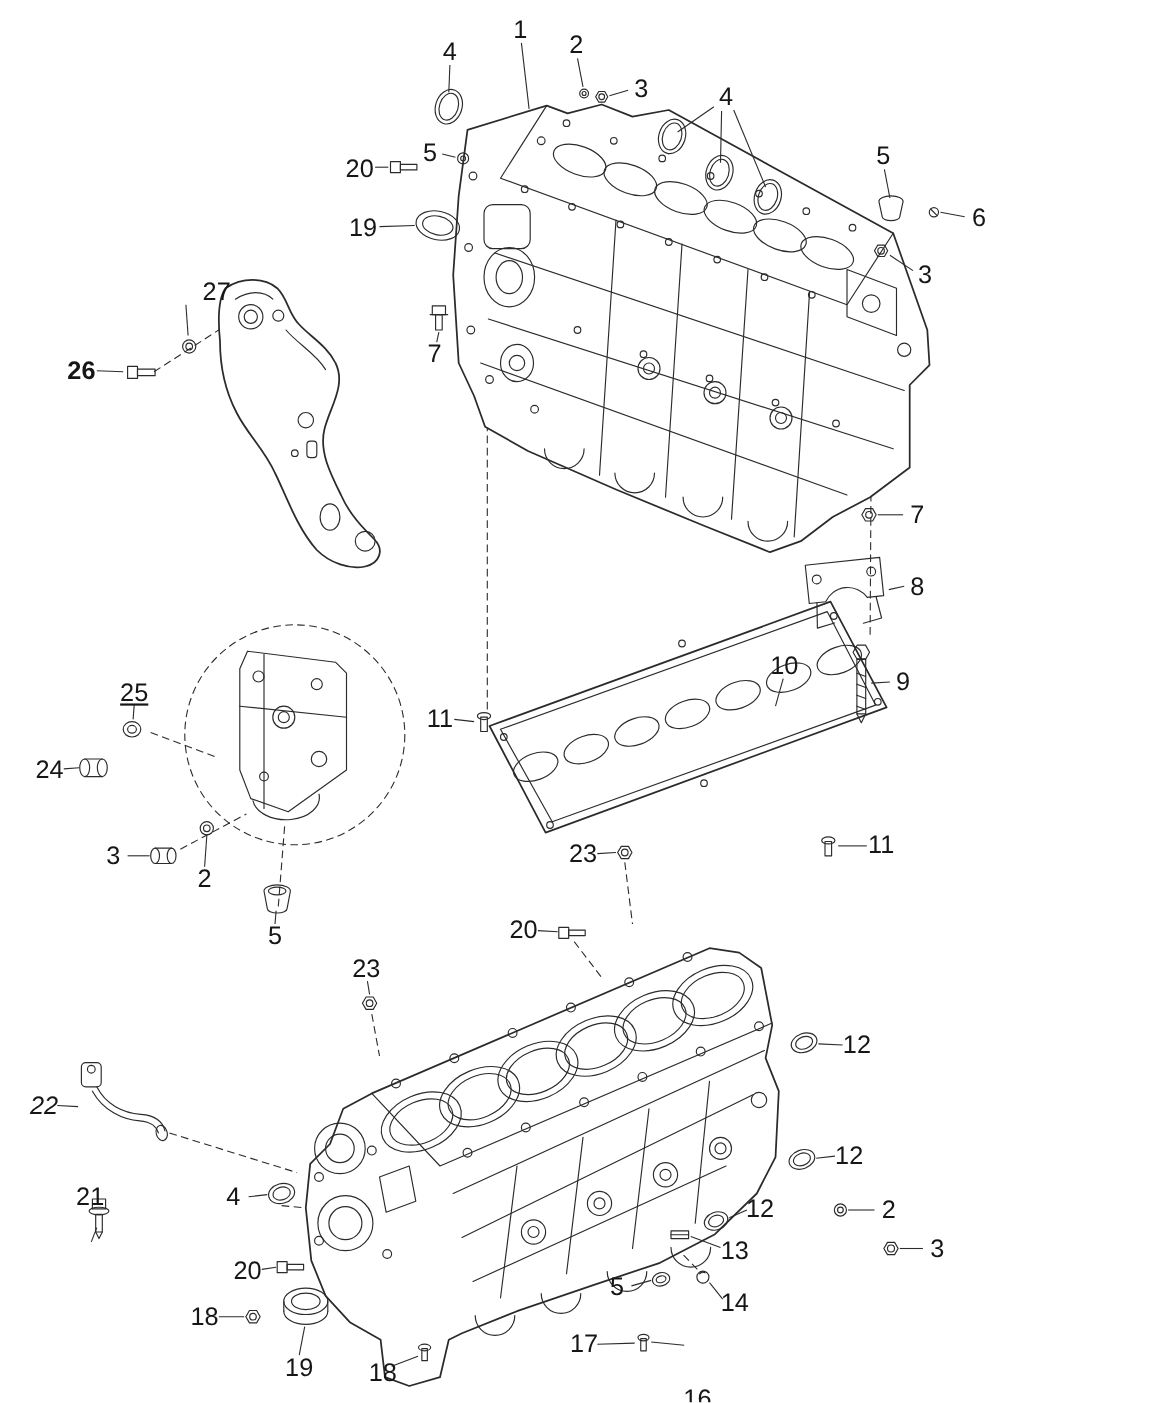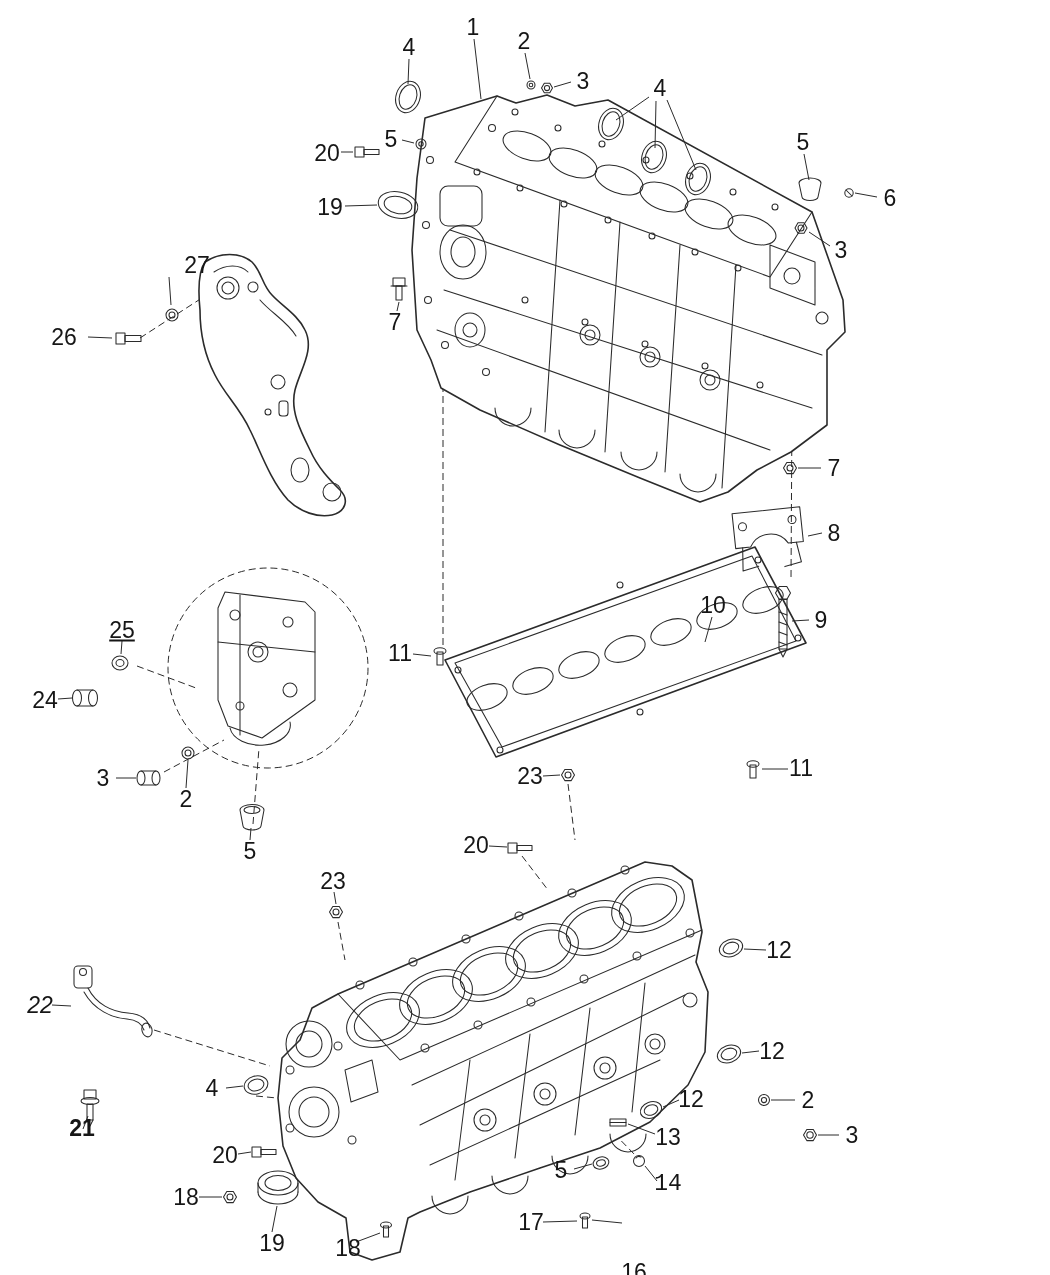--- a/index.html
+++ b/index.html
@@ -457,21 +457,21 @@
       <div class="callout" style="left: 583px; top: 81px;">3</div>
       <div class="callout" style="left: 660px; top: 88px;">4</div>
       <div class="callout" style="left: 391px; top: 139px;">5</div>
       <div class="callout" style="left: 327px; top: 153px;">20</div>
       <div class="callout" style="left: 330px; top: 207px;">19</div>
       <div class="callout" style="left: 803px; top: 142px;">5</div>
       <div class="callout" style="left: 890px; top: 198px;">6</div>
       <div class="callout" style="left: 841px; top: 250px;">3</div>
       <div class="callout" style="left: 395px; top: 322px;">7</div>
       <div class="callout" style="left: 161px; top: 265px; margin-left: 36px;">27</div>
-      <div class="callout" style="left: 64px; top: 337px;">26</div>
+      <div class="callout" style="left: 74px; top: 337px; font-weight: bold;">26</div>
       <div class="callout" style="left: 834px; top: 468px;">7</div>
       <div class="callout" style="left: 834px; top: 533px;">8</div>
       <div class="callout" style="left: 821px; top: 620px;">9</div>
       <div class="callout" style="left: 713px; top: 605px; text-align: right;">10</div>
       <div class="callout" style="left: 400px; top: 653px;">11</div>
       <div class="callout" style="left: 122px; top: 630px; text-decoration: underline;">25</div>
       <div class="callout" style="left: 45px; top: 700px;">24</div>
       <div class="callout" style="left: 103px; top: 778px;">3</div>
       <div class="callout" style="left: 186px; top: 799px;">2</div>
       <div class="callout" style="left: 250px; top: 851px;">5</div>
@@ -480,23 +480,23 @@
       <div class="callout" style="left: 476px; top: 845px;">20</div>
       <div class="callout" style="left: 333px; top: 881px;">23</div>
       <div class="callout" style="left: 779px; top: 950px;">12</div>
       <div class="callout" style="left: 40px; top: 1005px; font-style: italic;">22</div>
       <div class="callout" style="left: 772px; top: 1051px;">12</div>
       <div class="callout" style="left: 212px; top: 1088px;">4</div>
       <div class="callout" style="left: 808px; top: 1100px;">2</div>
       <div class="callout" style="left: 691px; top: 1099px;">12</div>
       <div class="callout" style="left: 668px; top: 1137px;">13</div>
       <div class="callout" style="left: 852px; top: 1135px;">3</div>
-      <div class="callout" style="left: 82px; top: 1128px; font-weight: bold;">21</div>
+      <div class="callout" style="left: 82px; top: 1088px;">21</div>
       <div class="callout" style="left: 561px; top: 1170px;">5</div>
-      <div class="callout" style="left: 668px; top: 1184px; font-family: Liberation Mono, monospace;">14</div>
+      <div class="callout" style="left: 668px; top: 1184px;">14</div>
       <div class="callout" style="left: 225px; top: 1155px;">20</div>
       <div class="callout" style="left: 186px; top: 1197px;">18</div>
       <div class="callout" style="left: 531px; top: 1222px;">17</div>
       <div class="callout" style="left: 634px; top: 1272px;">16</div>
       <div class="callout" style="left: 272px; top: 1243px;">19</div>
       <div class="callout" style="left: 348px; top: 1248px;">18</div>
     </div>
 </div>
 
 </body></html>

